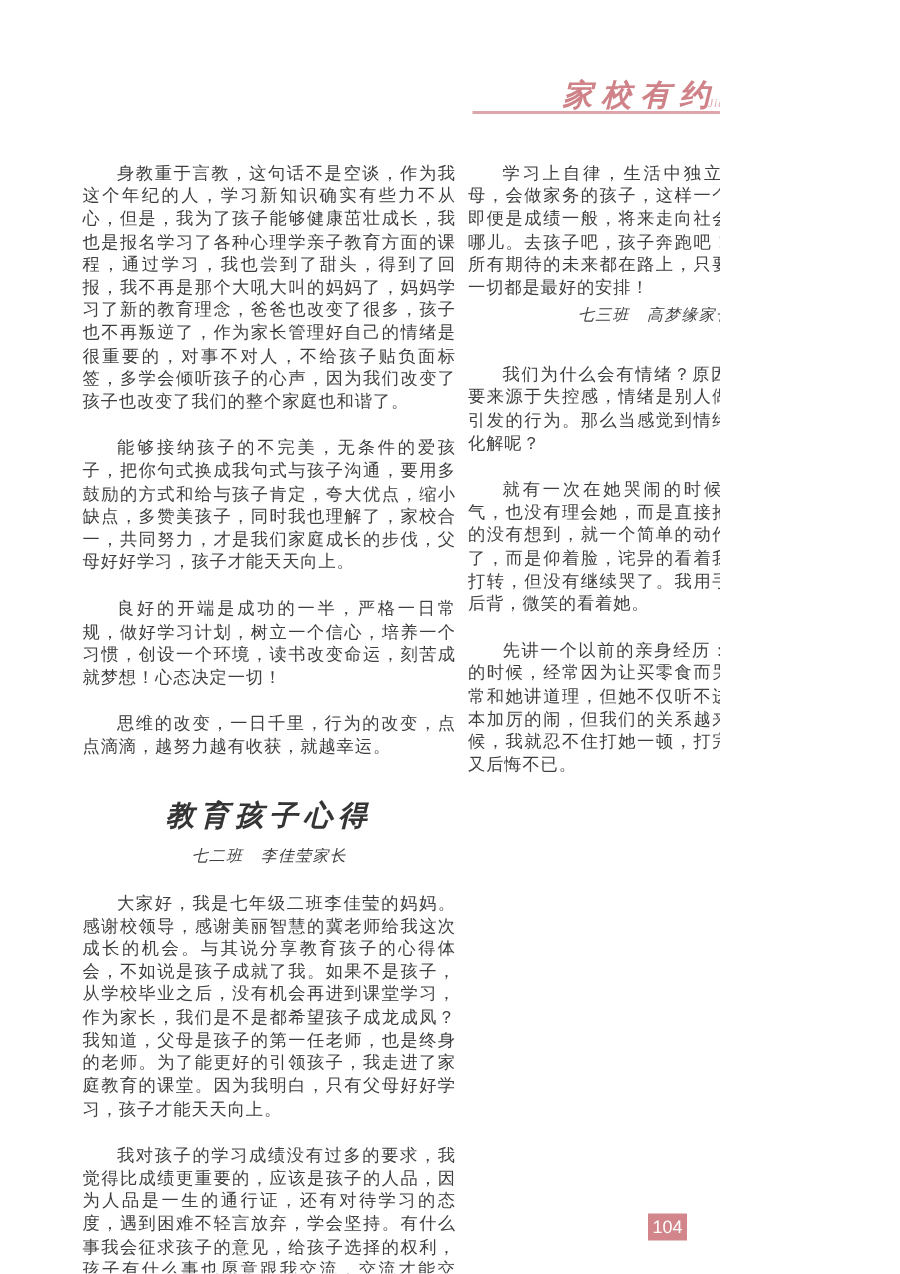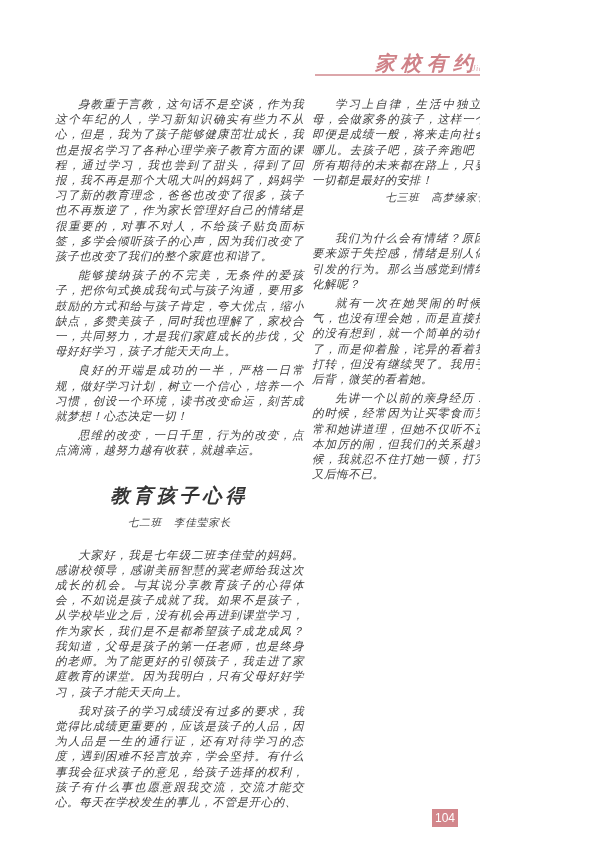--- a/index.html
+++ b/index.html
@@ -60,27 +60,26 @@
     top: 93px; left: 55px;
     width: 507px;
     display: flex;
     gap: 8px;
   }
   .col { box-sizing: border-box; }
   .col-left  { width: 249px; }
   .col-right { width: 250px; }
 
   .para {
-    margin: 4px 0 3px 0;
+    margin: 16px 0 3px 0;
     font-size: 11.5px;
     line-height: 15.2px;
     letter-spacing: 0.6px;
     text-align: justify;
     text-indent: 2em;
-    font-style: italic;
     color: #3f3f3f;
   }
   .para.no-indent { text-indent: 0; }
 
   .article-title {
     margin: 24px 0 7px 0;
     text-align: center;
     font-size: 19px;
     font-weight: bold;
     font-style: italic;

